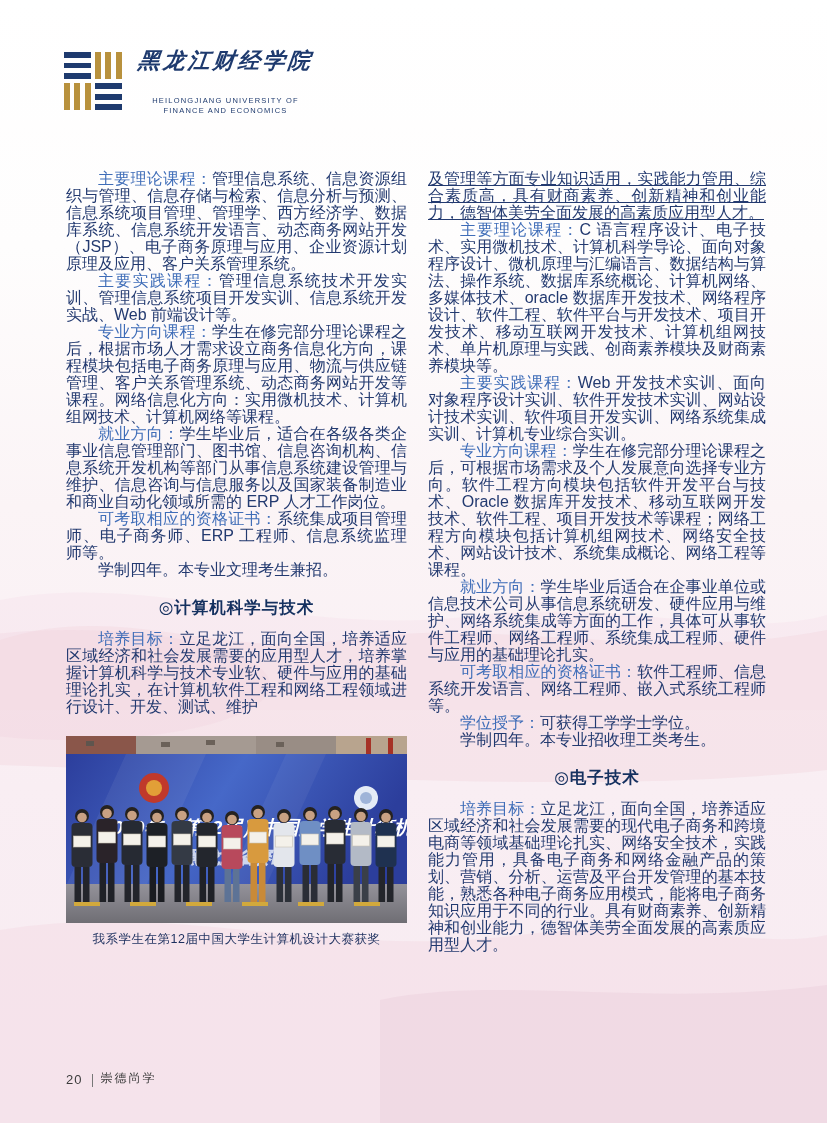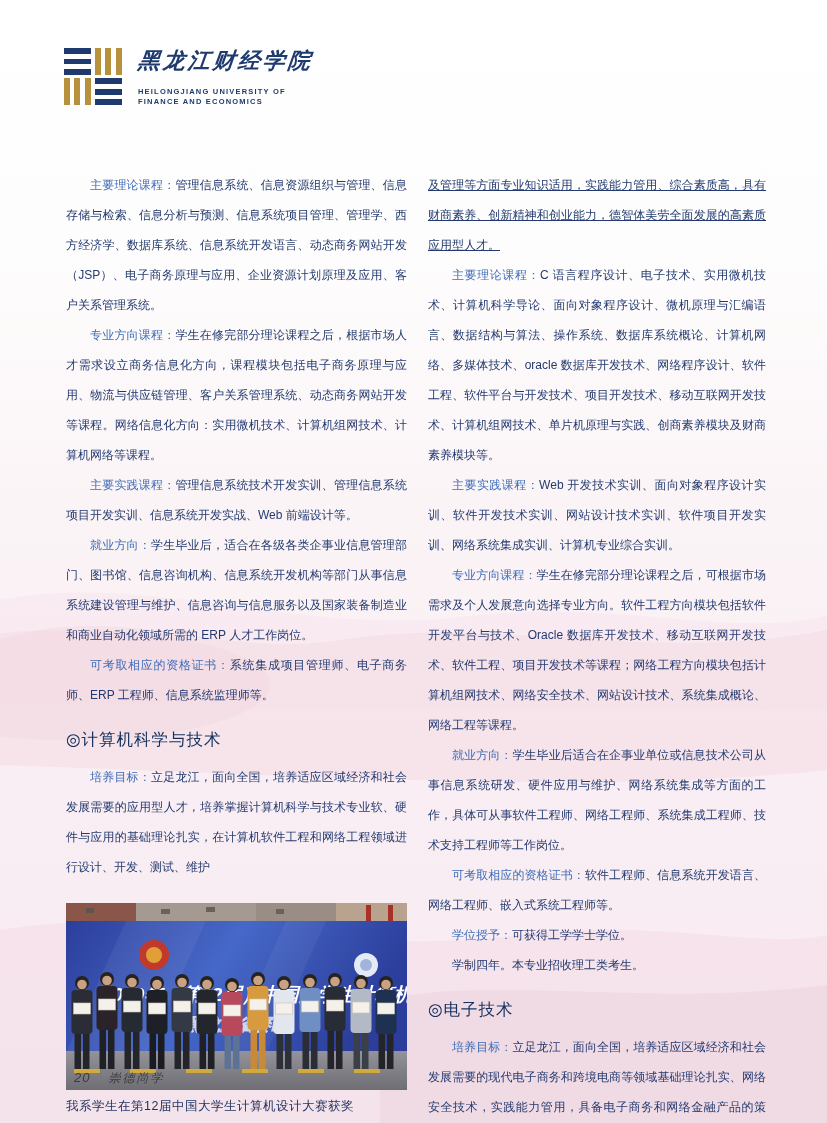--- a/index.html
+++ b/index.html
@@ -11,32 +11,32 @@
     background:linear-gradient(180deg,#ffffff 0%,#fefdfd 22%,#fbf4f6 45%,#f9eef3 70%,#f7ebf1 100%);
   }
   .bg-waves{position:absolute;left:0;top:0;width:827px;height:1123px;z-index:0;}
   .header{position:absolute;left:64px;top:46px;display:flex;align-items:center;z-index:2;}
   .logo-mark{width:58px;height:58px;display:grid;grid-template-columns:1fr 1fr;grid-template-rows:1fr 1fr;gap:3px;}
   .quad{width:27px;height:27px;}
   .q-h{background:repeating-linear-gradient(to bottom,#1e3a6e 0 6px,transparent 6px 10.5px);}
   .q-v{background:repeating-linear-gradient(to right,#b8913d 0 6px,transparent 6px 10.5px);}
   .wordmark{margin-left:16px;}
   .cn-name{font-size:22px;font-weight:bold;font-style:italic;color:#1e3a6e;letter-spacing:3px;transform:skewX(-6deg);}
-  .en-name{font-size:7.5px;font-weight:bold;color:#1e3a6e;letter-spacing:1.2px;margin-top:11px;line-height:10px;}
+  .en-name{font-size:7.5px;font-weight:normal;color:#1e3a6e;letter-spacing:1.2px;margin-top:20px;text-align:center;line-height:10px;}
   .col{position:absolute;top:170px;z-index:2;}
   .col-left{left:66px;width:341px;}
   .col-right{left:428px;width:338px;}
-  .para{margin:0;text-indent:2em;text-align:justify;font-size:12px;line-height:30px;color:#233a70;}
+  .para{margin:0;text-indent:2em;text-align:justify;font-size:16px;line-height:17px;color:#233a70;}
   .para.cont{text-indent:0;text-decoration:underline;}
   .lbl{color:#3f6db8;}
-  .sec-heading{font-size:16.5px;font-weight:normal;color:#14305f;text-align:left;margin:19px 0 11px 0;letter-spacing:1px;}
+  .sec-heading{font-size:16.5px;font-weight:bold;color:#14305f;text-align:center;margin:19px 0 11px 0;letter-spacing:1px;}
   .photo-wrap{margin-top:21px;}
   .photo-svg{display:block;width:341px;height:187px;}
-  .caption{text-align:left;font-size:12.5px;color:#1c2f5e;margin-top:8px;letter-spacing:0.5px;}
-  .footer{position:absolute;left:74px;bottom:36px;display:flex;align-items:flex-start;z-index:2;color:#3c3c3c;font-style:italic;}
+  .caption{text-align:center;font-size:12.5px;color:#1c2f5e;margin-top:8px;letter-spacing:0.5px;}
+  .footer{position:absolute;left:66px;bottom:36px;display:flex;align-items:flex-end;z-index:2;color:#3c3c3c;}
   .page-num{font-size:13px;letter-spacing:1px;}
   .footer-divider{display:inline-block;width:1px;height:13px;background:#777;margin:0 7px 0 10px;}
   .motto{font-size:12px;letter-spacing:2px;color:#3c3c3c;}
 </style>
 </head>
 <body>
 
 <div class="page">
 
   <svg class="bg-waves" viewBox="0 0 827 1123" xmlns="http://www.w3.org/2000/svg">
@@ -58,24 +58,25 @@
       <div class="cn-name">黑龙江财经学院</div>
       <div class="en-name">
         <div>HEILONGJIANG UNIVERSITY OF</div>
         <div>FINANCE AND ECONOMICS</div>
       </div>
     </div>
   </div>
 
   <div class="col col-left">
     <p class="para"><span class="lbl">主要理论课程：</span><span>管理信息系统、信息资源组织与管理、信息存储与检索、信息分析与预测、信息系统项目管理、管理学、西方经济学、数据库系统、信息系统开发语言、动态商务网站开发（JSP）、电子商务原理与应用、企业资源计划原理及应用、客户关系管理系统。</span></p>
+    <p class="para"><span class="lbl">主要实践课程：</span><span>管理信息系统技术开发实训、管理信息系统项目开发实训、信息系统开发实战、Web 前端设计等。</span></p>
     <p class="para"><span class="lbl">专业方向课程：</span><span>学生在修完部分理论课程之后，根据市场人才需求设立商务信息化方向，课程模块包括电子商务原理与应用、物流与供应链管理、客户关系管理系统、动态商务网站开发等课程。网络信息化方向：实用微机技术、计算机组网技术、计算机网络等课程。</span></p>
-    <p class="para"><span class="lbl">主要实践课程：</span><span>管理信息系统技术开发实训、管理信息系统项目开发实训、信息系统开发实战、Web 前端设计等。</span></p>
     <p class="para"><span class="lbl">就业方向：</span><span>学生毕业后，适合在各级各类企事业信息管理部门、图书馆、信息咨询机构、信息系统开发机构等部门从事信息系统建设管理与维护、信息咨询与信息服务以及国家装备制造业和商业自动化领域所需的 ERP 人才工作岗位。</span></p>
     <p class="para"><span class="lbl">可考取相应的资格证书：</span><span>系统集成项目管理师、电子商务师、ERP 工程师、信息系统监理师等。</span></p>
+    <p class="para"><span>学制四年。本专业文理考生兼招。</span></p>
 
     <div class="sec-heading">◎计算机科学与技术</div>
 
     <p class="para"><span class="lbl">培养目标：</span><span>立足龙江，面向全国，培养适应区域经济和社会发展需要的应用型人才，培养掌握计算机科学与技术专业软、硬件与应用的基础理论扎实，在计算机软件工程和网络工程领域进行设计、开发、测试、维护</span></p>
 
     <div class="photo-wrap">
       <svg class="photo-svg" viewBox="0 0 341 187" xmlns="http://www.w3.org/2000/svg">
 
         <rect x="0" y="0" width="341" height="30" fill="#a0948b"></rect>
         <rect x="0" y="0" width="70" height="30" fill="#8a564a"></rect>
@@ -227,21 +228,21 @@
       </svg>
       <div class="caption">我系学生在第12届中国大学生计算机设计大赛获奖</div>
     </div>
   </div>
 
   <div class="col col-right">
     <p class="para cont"><span>及管理等方面专业知识适用，实践能力管用、综合素质高，具有财商素养、创新精神和创业能力，德智体美劳全面发展的高素质应用型人才。</span></p>
     <p class="para"><span class="lbl">主要理论课程：</span><span>C 语言程序设计、电子技术、实用微机技术、计算机科学导论、面向对象程序设计、微机原理与汇编语言、数据结构与算法、操作系统、数据库系统概论、计算机网络、多媒体技术、oracle 数据库开发技术、网络程序设计、软件工程、软件平台与开发技术、项目开发技术、移动互联网开发技术、计算机组网技术、单片机原理与实践、创商素养模块及财商素养模块等。</span></p>
     <p class="para"><span class="lbl">主要实践课程：</span><span>Web 开发技术实训、面向对象程序设计实训、软件开发技术实训、网站设计技术实训、软件项目开发实训、网络系统集成实训、计算机专业综合实训。</span></p>
     <p class="para"><span class="lbl">专业方向课程：</span><span>学生在修完部分理论课程之后，可根据市场需求及个人发展意向选择专业方向。软件工程方向模块包括软件开发平台与技术、Oracle 数据库开发技术、移动互联网开发技术、软件工程、项目开发技术等课程；网络工程方向模块包括计算机组网技术、网络安全技术、网站设计技术、系统集成概论、网络工程等课程。</span></p>
-    <p class="para"><span class="lbl">就业方向：</span><span>学生毕业后适合在企事业单位或信息技术公司从事信息系统研发、硬件应用与维护、网络系统集成等方面的工作，具体可从事软件工程师、网络工程师、系统集成工程师、技术支持工程师等工作岗位。</span></p>
+    <p class="para"><span class="lbl">就业方向：</span><span>学生毕业后适合在企事业单位或信息技术公司从事信息系统研发、硬件应用与维护、网络系统集成等方面的工作，具体可从事软件工程师、网络工程师、系统集成工程师、硬件与应用的基础理论扎实。</span></p>
     <p class="para"><span class="lbl">可考取相应的资格证书：</span><span>软件工程师、信息系统开发语言、网络工程师、嵌入式系统工程师等。</span></p>
     <p class="para"><span class="lbl">学位授予：</span><span>可获得工学学士学位。</span></p>
     <p class="para"><span>学制四年。本专业招收理工类考生。</span></p>
 
     <div class="sec-heading">◎电子技术</div>
 
     <p class="para"><span class="lbl">培养目标：</span><span>立足龙江，面向全国，培养适应区域经济和社会发展需要的现代电子商务和跨境电商等领域基础理论扎实、网络安全技术，实践能力管用，具备电子商务和网络金融产品的策划、营销、分析、运营及平台开发管理的基本技能，熟悉各种电子商务应用模式，能将电子商务知识应用于不同的行业。具有财商素养、创新精神和创业能力，德智体美劳全面发展的高素质应用型人才。</span></p>
   </div>
 
   <div class="footer">

